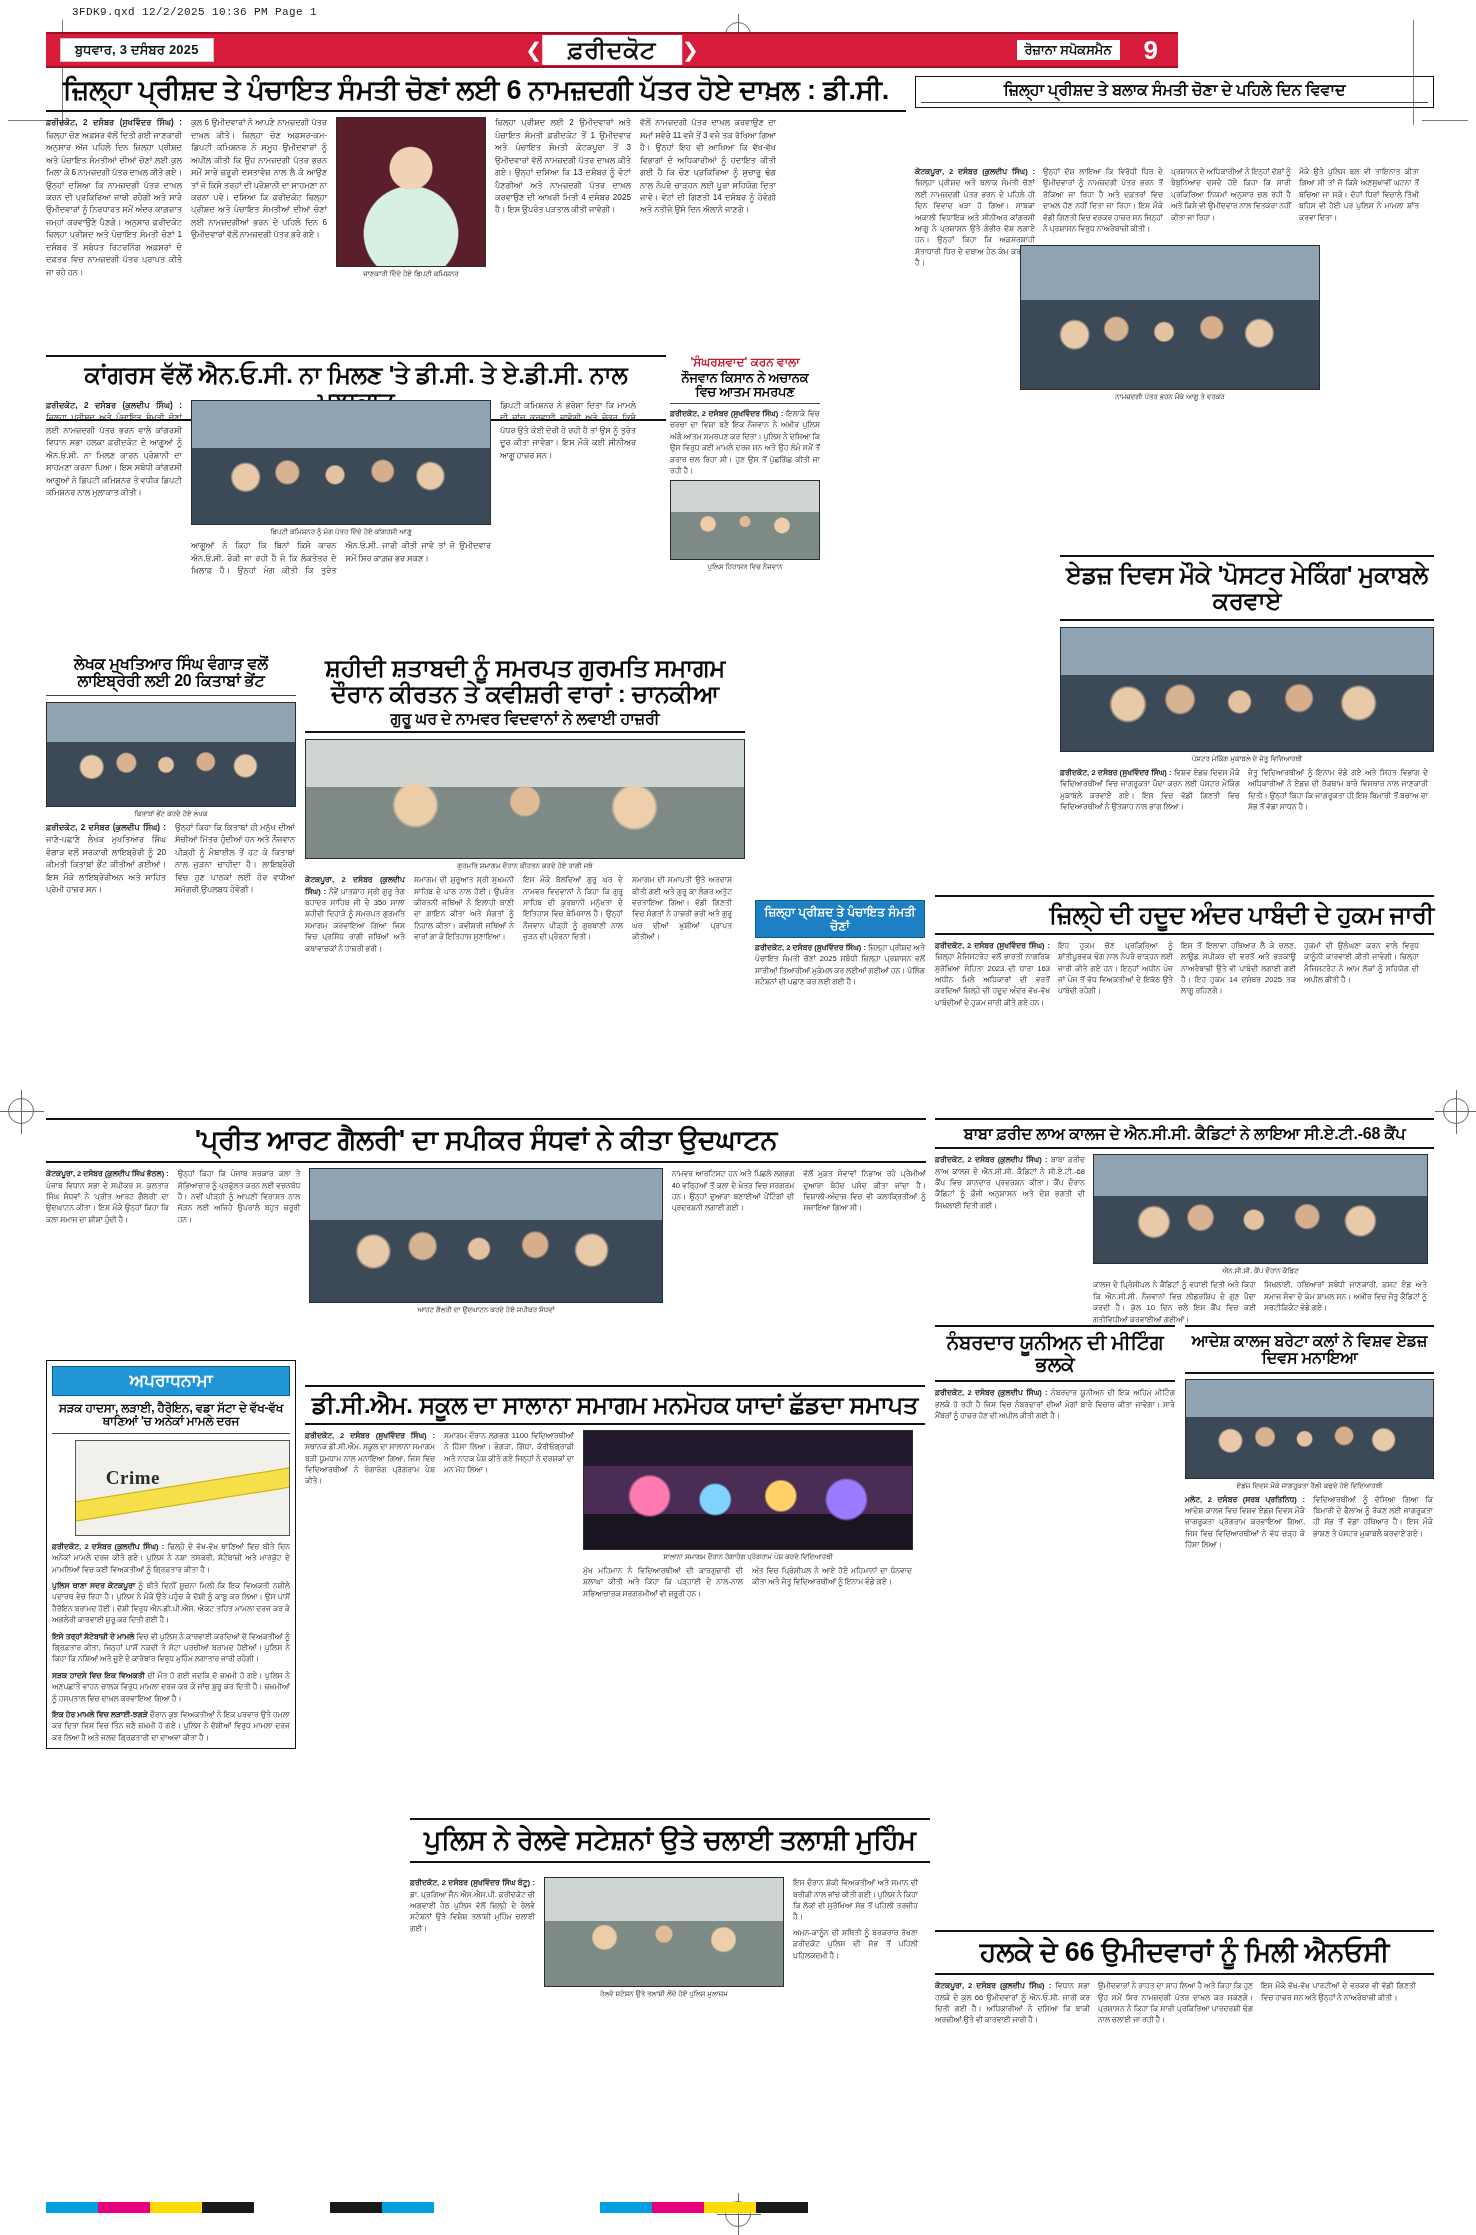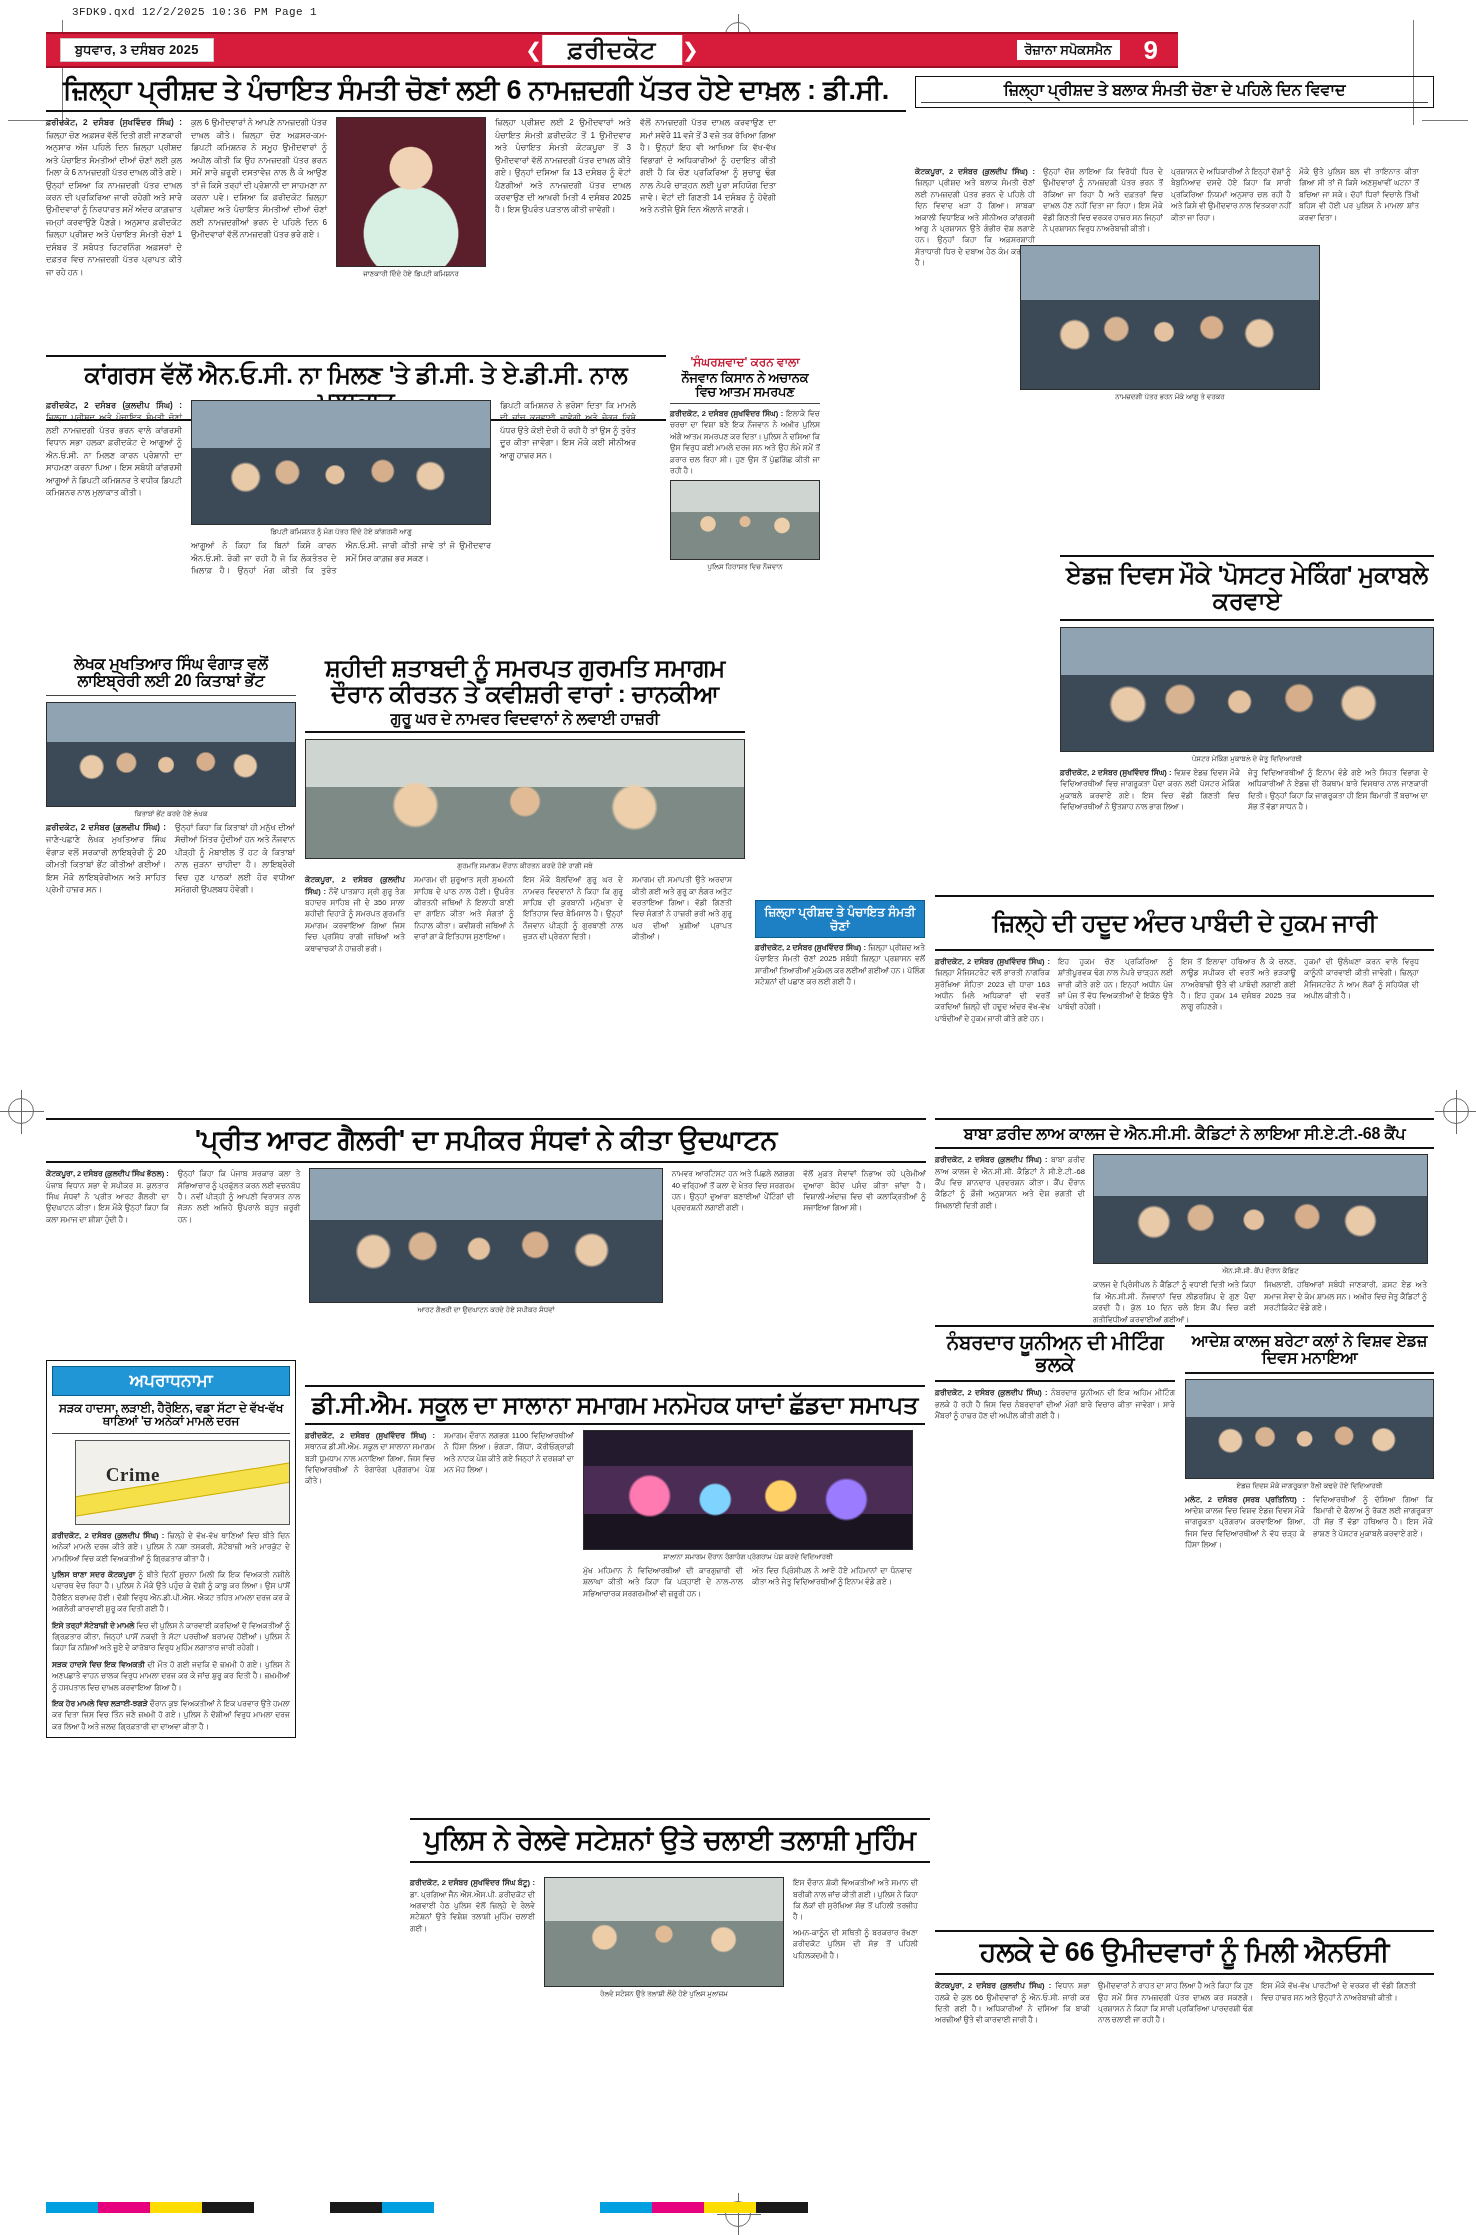--- a/index.html
+++ b/index.html
@@ -343,21 +343,21 @@
 
   <div class="blk" style="left:755px; top:900px; width:170px;">
     <div class="band blue2" style="font-size:12px;">ਜ਼ਿਲ੍ਹਾ ਪ੍ਰੀਸ਼ਦ ਤੇ ਪੰਚਾਇਤ ਸੰਮਤੀ ਚੋਣਾਂ</div>
     <div class="body-txt sm" style="margin-top:4px;">
       <span class="byline">ਫ਼ਰੀਦਕੋਟ, 2 ਦਸੰਬਰ (ਸੁਖਵਿੰਦਰ ਸਿੰਘ) :</span>
       <span>ਜ਼ਿਲ੍ਹਾ ਪ੍ਰੀਸ਼ਦ ਅਤੇ ਪੰਚਾਇਤ ਸੰਮਤੀ ਚੋਣਾਂ 2025 ਸਬੰਧੀ ਜ਼ਿਲ੍ਹਾ ਪ੍ਰਸ਼ਾਸਨ ਵਲੋਂ ਸਾਰੀਆਂ ਤਿਆਰੀਆਂ ਮੁਕੰਮਲ ਕਰ ਲਈਆਂ ਗਈਆਂ ਹਨ। ਪੋਲਿੰਗ ਸਟੇਸ਼ਨਾਂ ਦੀ ਪਛਾਣ ਕਰ ਲਈ ਗਈ ਹੈ।</span>
     </div>
   </div>
 
   <div class="blk" style="left:935px; top:895px; width:499px;">
-    <div class="hl h2 rule-t rule-b" style="padding:13px 0;">ਜ਼ਿਲ੍ਹੇ ਦੀ ਹਦੂਦ ਅੰਦਰ ਪਾਬੰਦੀ ਦੇ ਹੁਕਮ ਜਾਰੀ</div>
+    <div class="hl h2 rule-t rule-b" style="padding:5px 0;text-align:right;">ਜ਼ਿਲ੍ਹੇ ਦੀ ਹਦੂਦ ਅੰਦਰ ਪਾਬੰਦੀ ਦੇ ਹੁਕਮ ਜਾਰੀ</div>
     <div style="display:flex; gap:8px; margin-top:5px;">
       <div style="width:115px;">
         <div class="body-txt sm">
           <span class="byline">ਫ਼ਰੀਦਕੋਟ, 2 ਦਸੰਬਰ (ਸੁਖਵਿੰਦਰ ਸਿੰਘ) :</span>
           <span>ਜ਼ਿਲ੍ਹਾ ਮੈਜਿਸਟਰੇਟ ਵਲੋਂ ਭਾਰਤੀ ਨਾਗਰਿਕ ਸੁਰੱਖਿਆ ਸੰਹਿਤਾ 2023 ਦੀ ਧਾਰਾ 163 ਅਧੀਨ ਮਿਲੇ ਅਧਿਕਾਰਾਂ ਦੀ ਵਰਤੋਂ ਕਰਦਿਆਂ ਜ਼ਿਲ੍ਹੇ ਦੀ ਹਦੂਦ ਅੰਦਰ ਵੱਖ-ਵੱਖ ਪਾਬੰਦੀਆਂ ਦੇ ਹੁਕਮ ਜਾਰੀ ਕੀਤੇ ਗਏ ਹਨ।</span>
         </div>
       </div>
       <div style="width:115px;">
           <div class="body-txt sm">ਇਹ ਹੁਕਮ ਚੋਣ ਪ੍ਰਕਿਰਿਆ ਨੂੰ ਸ਼ਾਂਤੀਪੂਰਵਕ ਢੰਗ ਨਾਲ ਨੇਪਰੇ ਚਾੜ੍ਹਨ ਲਈ ਜਾਰੀ ਕੀਤੇ ਗਏ ਹਨ। ਇਨ੍ਹਾਂ ਅਧੀਨ ਪੰਜ ਜਾਂ ਪੰਜ ਤੋਂ ਵੱਧ ਵਿਅਕਤੀਆਂ ਦੇ ਇਕੱਠ ਉਤੇ ਪਾਬੰਦੀ ਰਹੇਗੀ।</div>
         </div>
@@ -424,21 +424,21 @@
     <div class="body-txt sm" style="margin-top:5px;">
       <span class="byline">ਫ਼ਰੀਦਕੋਟ, 2 ਦਸੰਬਰ (ਕੁਲਦੀਪ ਸਿੰਘ) :</span>
       <span>ਨੰਬਰਦਾਰ ਯੂਨੀਅਨ ਦੀ ਇਕ ਅਹਿਮ ਮੀਟਿੰਗ ਭਲਕੇ ਹੋ ਰਹੀ ਹੈ ਜਿਸ ਵਿਚ ਨੰਬਰਦਾਰਾਂ ਦੀਆਂ ਮੰਗਾਂ ਬਾਰੇ ਵਿਚਾਰ ਕੀਤਾ ਜਾਵੇਗਾ। ਸਾਰੇ ਮੈਂਬਰਾਂ ਨੂੰ ਹਾਜ਼ਰ ਹੋਣ ਦੀ ਅਪੀਲ ਕੀਤੀ ਗਈ ਹੈ।</span>
     </div>
   </div>
 
   <div class="blk boxed" style="left:46px; top:1360px; width:250px; padding:5px;">
     <div class="band">ਅਪਰਾਧਨਾਮਾ</div>
     <div class="hl h5" style="margin-top:6px; font-size:12px;">ਸੜਕ ਹਾਦਸਾ, ਲੜਾਈ, ਹੈਰੋਇਨ, ਵਡਾ ਸੱਟਾ ਦੇ ਵੱਖ-ਵੱਖ ਥਾਣਿਆਂ 'ਚ ਅਨੇਕਾਂ ਮਾਮਲੇ ਦਰਜ</div>
     <div class="rule-b1" style="margin-top:5px;"></div>
-    <div class="photo crime" style="height:85px; margin-top:6px;margin-left:23px;">
+    <div class="photo crime" style="height:96px; margin-top:6px;margin-left:23px;">
       <div class="crime-word">Crime</div>
       <div class="crime-tape"></div>
     </div>
     <div class="body-txt sm" style="margin-top:5px;">
       <span class="byline">ਫ਼ਰੀਦਕੋਟ, 2 ਦਸੰਬਰ (ਕੁਲਦੀਪ ਸਿੰਘ) :</span>
       <span>ਜ਼ਿਲ੍ਹੇ ਦੇ ਵੱਖ-ਵੱਖ ਥਾਣਿਆਂ ਵਿਚ ਬੀਤੇ ਦਿਨ ਅਨੇਕਾਂ ਮਾਮਲੇ ਦਰਜ ਕੀਤੇ ਗਏ। ਪੁਲਿਸ ਨੇ ਨਸ਼ਾ ਤਸਕਰੀ, ਸੱਟੇਬਾਜ਼ੀ ਅਤੇ ਮਾਰਕੁੱਟ ਦੇ ਮਾਮਲਿਆਂ ਵਿਚ ਕਈ ਵਿਅਕਤੀਆਂ ਨੂੰ ਗ੍ਰਿਫ਼ਤਾਰ ਕੀਤਾ ਹੈ।</span>
     </div>
     <div class="body-txt sm" style="margin-top:5px;">
       <span class="byline">ਪੁਲਿਸ ਥਾਣਾ ਸਦਰ ਕੋਟਕਪੂਰਾ</span>
       <span>ਨੂੰ ਬੀਤੇ ਦਿਨੀਂ ਸੂਚਨਾ ਮਿਲੀ ਕਿ ਇਕ ਵਿਅਕਤੀ ਨਸ਼ੀਲੇ ਪਦਾਰਥ ਵੇਚ ਰਿਹਾ ਹੈ। ਪੁਲਿਸ ਨੇ ਮੌਕੇ ਉਤੇ ਪਹੁੰਚ ਕੇ ਦੋਸ਼ੀ ਨੂੰ ਕਾਬੂ ਕਰ ਲਿਆ। ਉਸ ਪਾਸੋਂ ਹੈਰੋਇਨ ਬਰਾਮਦ ਹੋਈ। ਦੋਸ਼ੀ ਵਿਰੁਧ ਐਨ.ਡੀ.ਪੀ.ਐਸ. ਐਕਟ ਤਹਿਤ ਮਾਮਲਾ ਦਰਜ ਕਰ ਕੇ ਅਗਲੇਰੀ ਕਾਰਵਾਈ ਸ਼ੁਰੂ ਕਰ ਦਿਤੀ ਗਈ ਹੈ।</span>

